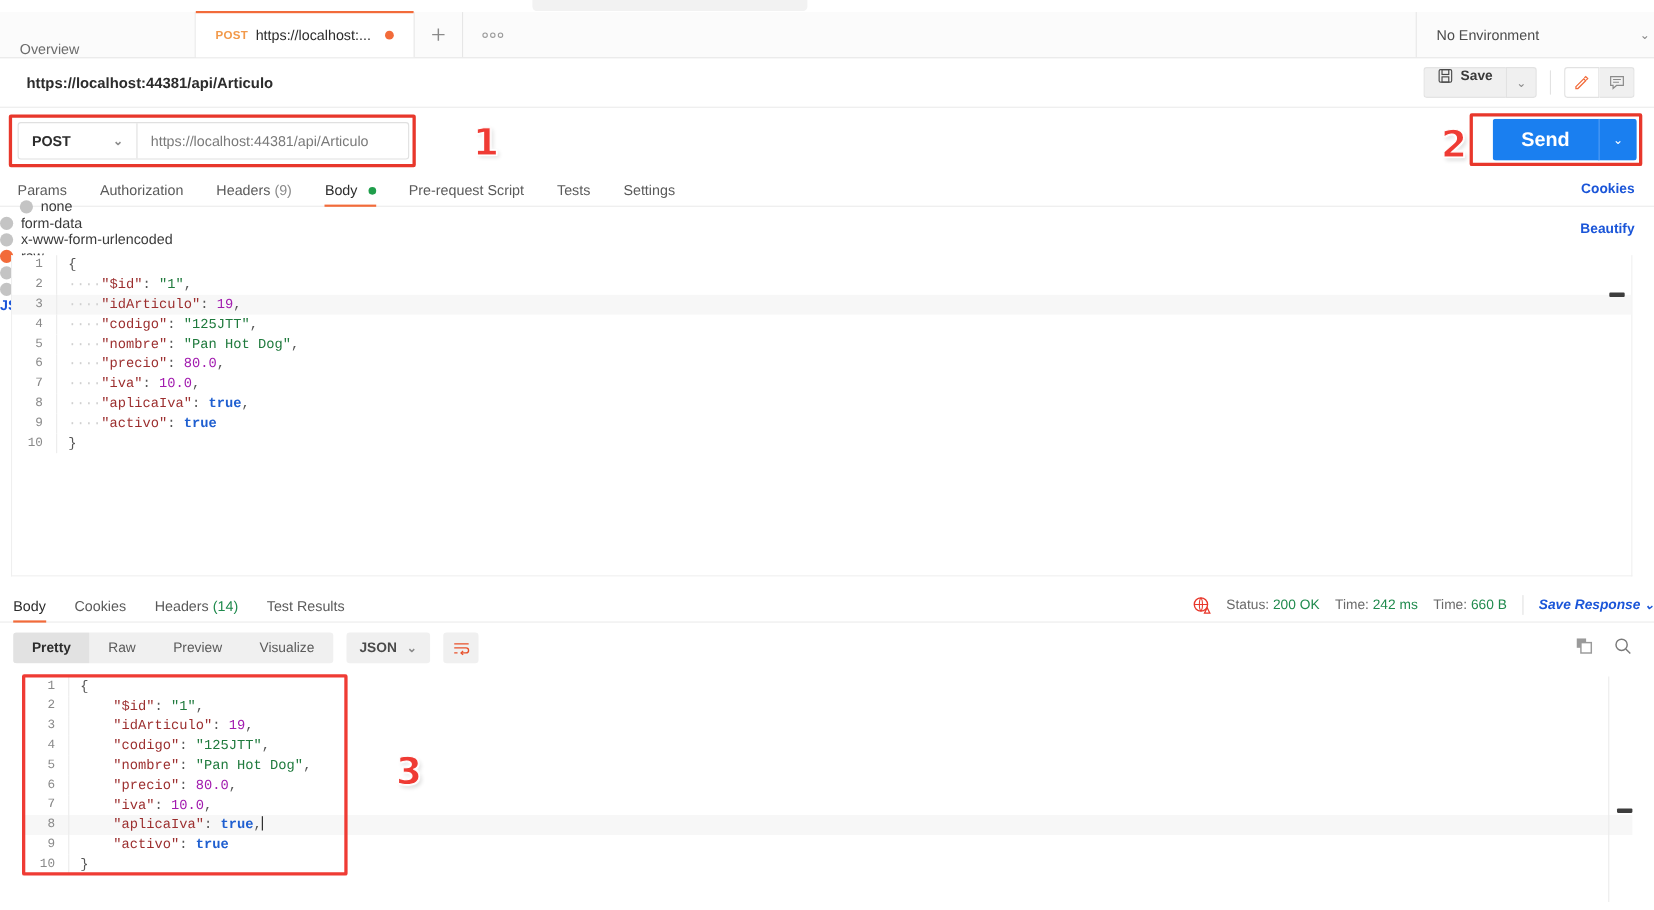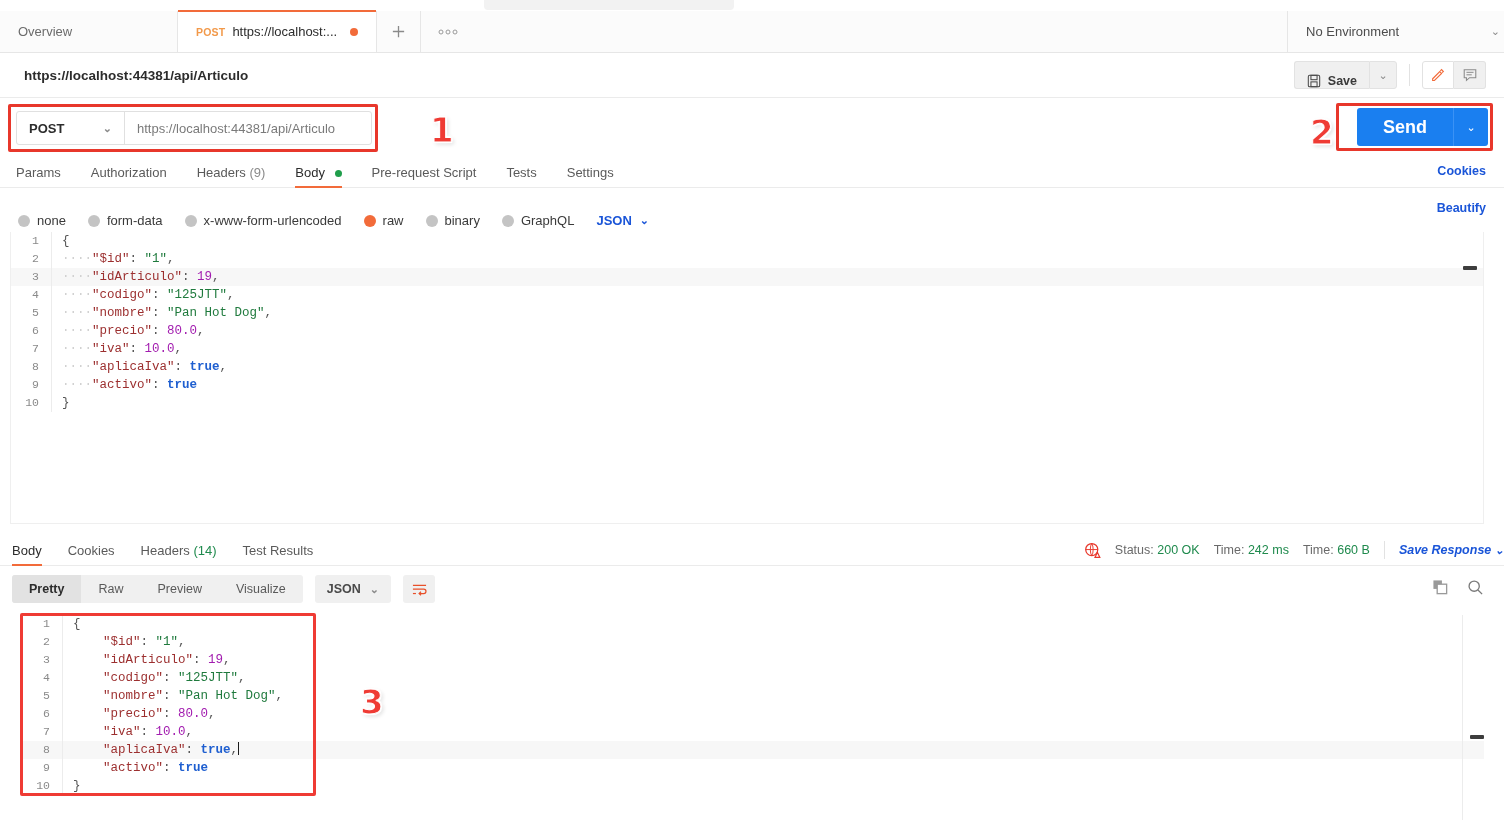--- a/index.html
+++ b/index.html
@@ -24,21 +24,21 @@
     position: absolute; left: 0; top: 11px; width: 1504px; height: 42px;
     background: #fbfbfb; border-bottom: 1px solid #e6e6e6;
     display: flex; align-items: stretch;
   }
   .tab {
     position: relative; display: flex; align-items: center; gap: 7px;
     padding: 0 18px; min-width: 160px;
     border-right: 1px solid #e6e6e6;
     color: #6b6b6b; font-size: 13px; background: transparent;
   }
-  .tab.overview { width: 178px; min-width: 178px; }
+  .tab.overview { width: 178px; min-width: 178px; align-items: flex-end; }
   .tab.active {
     background: #ffffff; color: #2c2c2c;
   }
   .tab.active::before {
     content: ""; position: absolute; left: 0; right: 0; top: -1px; height: 2px;
     background: #f26b3a;
   }
   .tab-method {
     color: #f2994a; font-size: 10.5px; font-weight: 700; letter-spacing: .2px;
   }
@@ -62,21 +62,21 @@
   
   .crumbrow {
     position: absolute; left: 0; top: 53px; width: 1504px; height: 45px;
     border-bottom: 1px solid #ebebeb; display: flex; align-items: center;
   }
   .crumb-title { margin-left: 24px; font-size: 13.5px; font-weight: 700; color: #2c2c2c; }
   .crumb-right {
     margin-left: auto; margin-right: 18px; display: flex; align-items: center; gap: 0;
   }
   .save-btn {
-    display: flex; align-items: flex-end; gap: 7px;
+    display: flex; align-items: flex-start; gap: 7px;
     background: #f0f0f0; border: 1px solid #e2e2e2; border-right: none;
     border-radius: 3px 0 0 3px; height: 28px; padding: 0 12px;
     font-size: 12.5px; font-weight: 700; color: #3a3a3a;
   }
   .save-caret {
     background: #f0f0f0; border: 1px solid #e2e2e2; border-radius: 0 3px 3px 0;
     height: 28px; width: 28px; display: flex; align-items: center; justify-content: center;
   }
   .vdiv { width: 1px; height: 22px; background: #e2e2e2; margin: 0 12px; }
   .iconbtn {
@@ -157,22 +157,22 @@
   .cnt { color: #8a8a8a; }
   .greendot {
     display: inline-block; width: 7px; height: 7px; border-radius: 50%;
     background: #1f9e4b; margin-left: 6px; vertical-align: middle;
   }
   .link-blue { color: #1a55d8; font-size: 12.5px; font-weight: 700; }
   .cookies-link { position: absolute; right: 18px; top: 164px; }
 
   
   .bodytypes {
-    position: absolute; left: 0; top: 200px; width: 1504px; height: 28px;
-    display: flex; align-items: flex-end;
+    position: absolute; left: 0; top: 180px; width: 1504px; height: 28px;
+    display: flex; align-items: flex-start; flex-direction: column;
   }
   .radio-item {
     display: flex; align-items: center; gap: 7px; margin-right: 22px;
     font-size: 13px; color: #3a3a3a;
   }
   .radio-item:first-child { margin-left: 18px; }
   .radio {
     width: 12px; height: 12px; border-radius: 50%; background: #c4c4c4; flex: none;
   }
   .radio.on { background: #f26b3a; }

